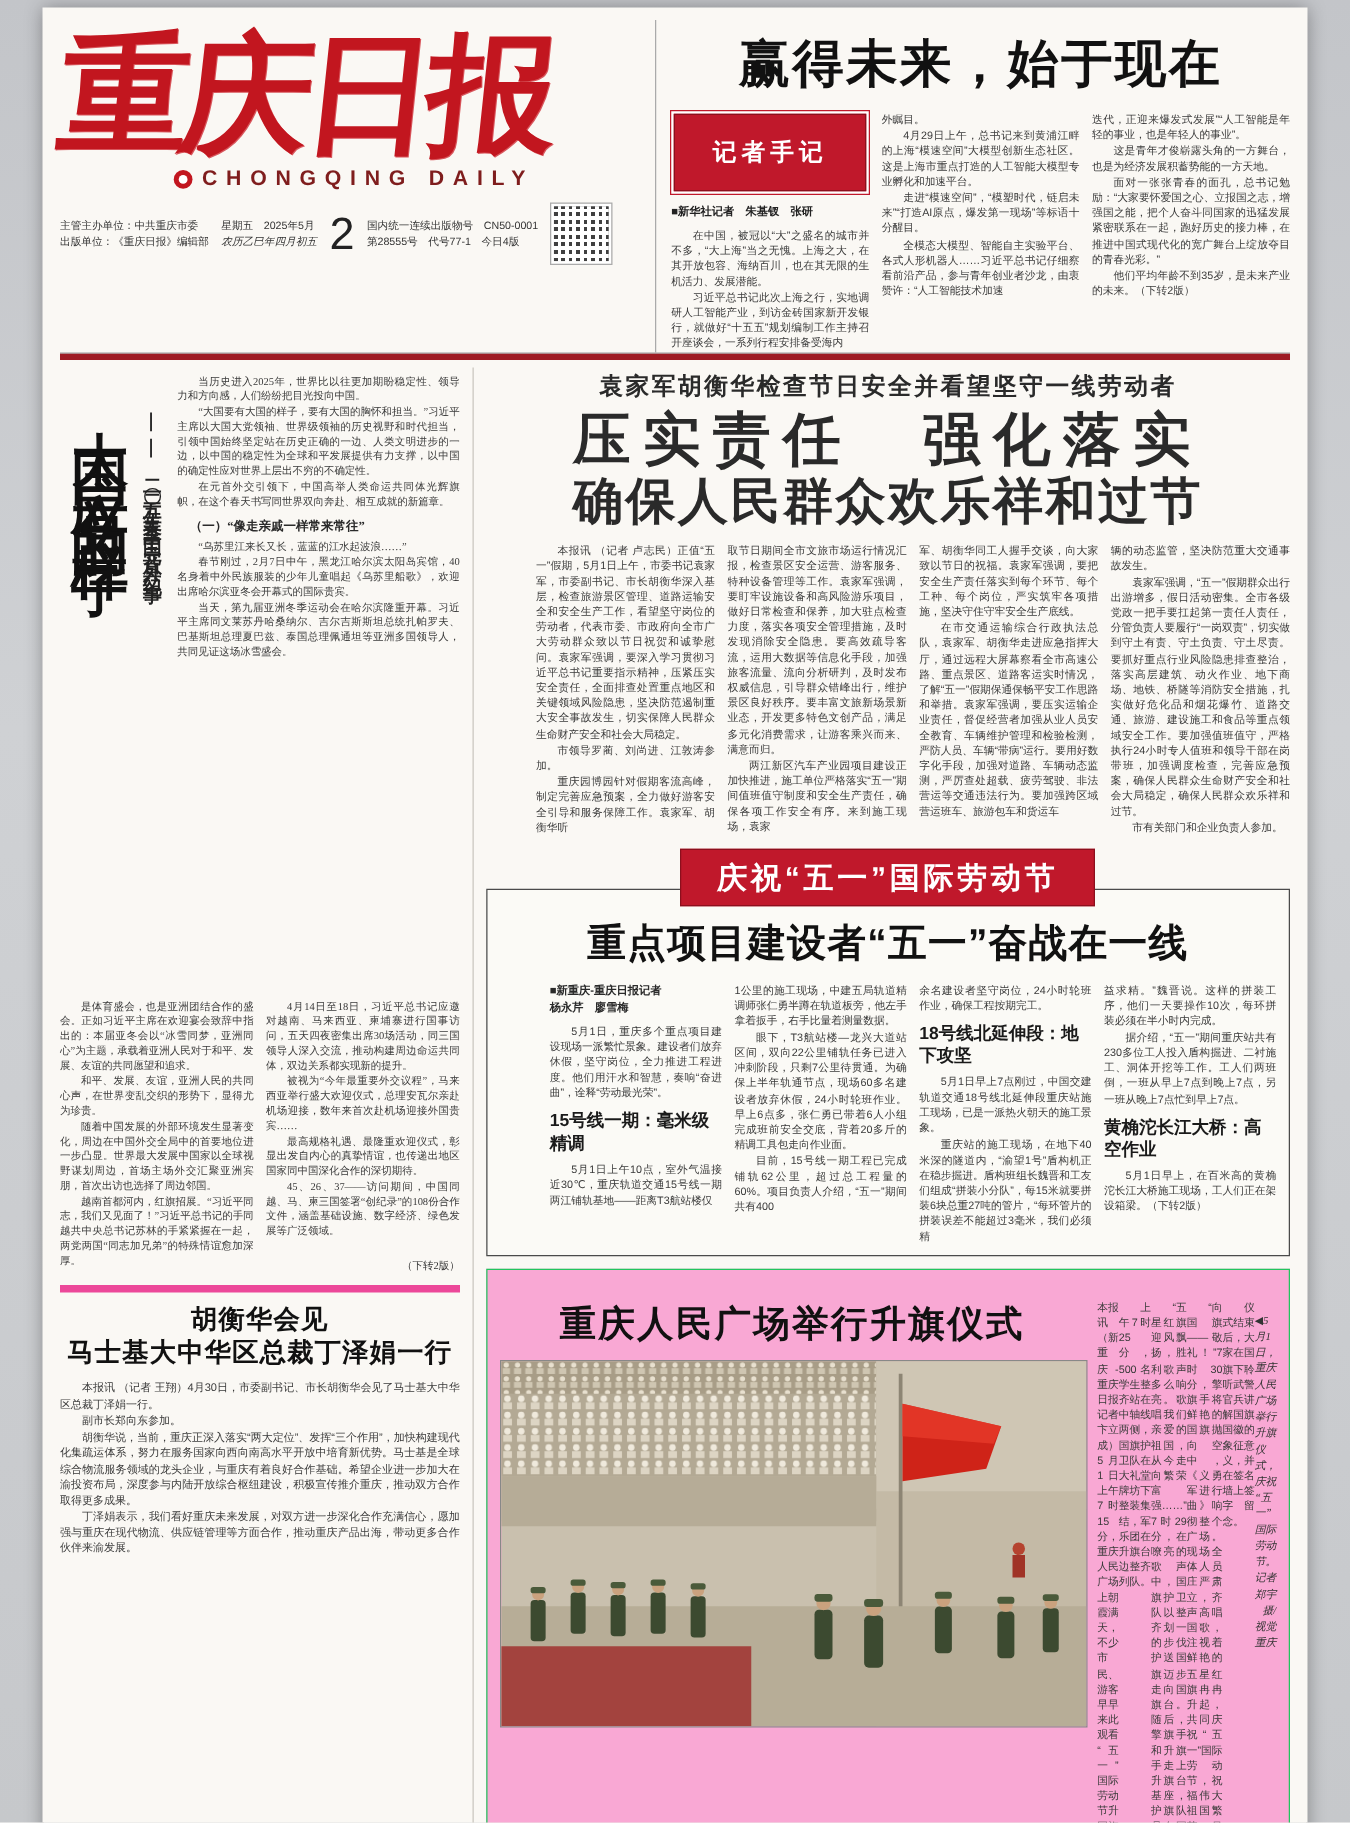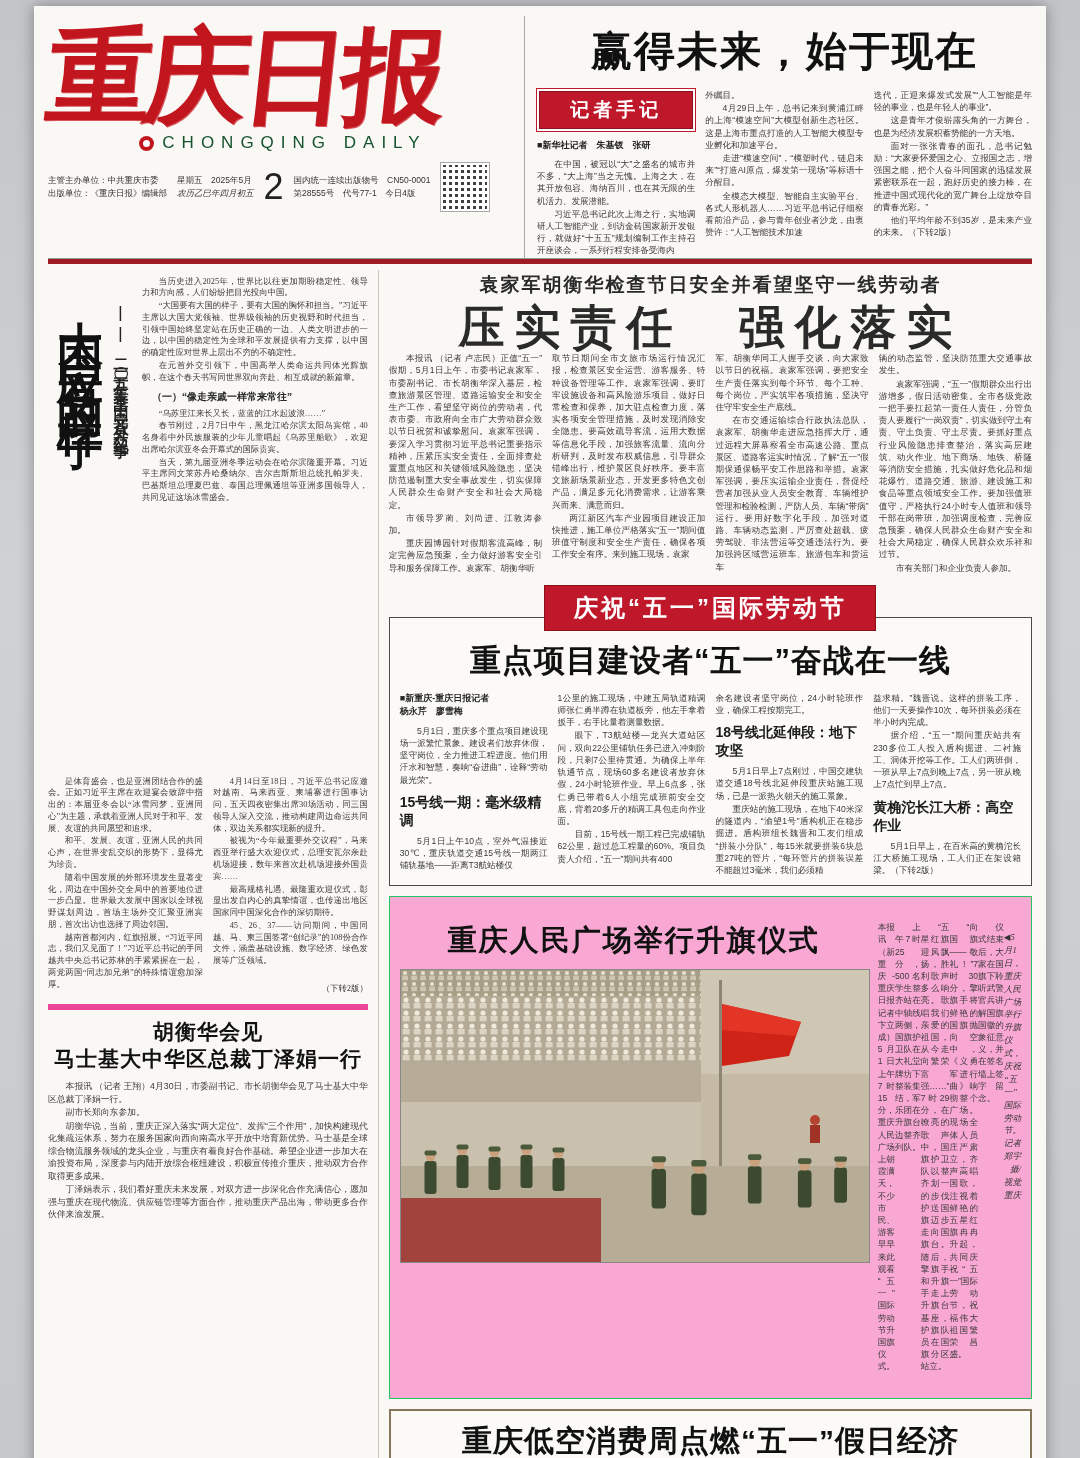--- a/index.html
+++ b/index.html
@@ -19,35 +19,35 @@
   .mast-left{width:470px;padding-top:6px;}
   .mast-title{
     font-family:"Liberation Serif","DejaVu Serif",serif;
     font-weight:bold;color:#c2161f;font-size:104px;line-height:1.05;
     letter-spacing:-6px;transform:skewX(-6deg);white-space:nowrap;
     text-shadow:1px 1px 0 #d8565c;
   }
   .mast-eng{display:flex;align-items:center;justify-content:center;gap:8px;margin-top:2px;}
   .mast-logo{width:15px;height:15px;border-radius:50%;background:#c2161f;position:relative;}
   .mast-logo::after{content:"";position:absolute;left:4px;top:4px;width:7px;height:7px;border-radius:50%;background:#fff;}
-  .mast-eng-text{color:#14532d;font-weight:normal;font-size:17px;letter-spacing:7px;}
+  .mast-eng-text{color:#7f1d1d;font-weight:bold;font-size:17px;letter-spacing:7px;}
   .mast-info{display:flex;align-items:center;gap:10px;margin-top:10px;padding-bottom:4px;}
   .mi-small{font-size:8.5px;line-height:1.5;color:#333;}
   .mi-lunar{font-family:"Liberation Serif","DejaVu Serif",serif;font-style:italic;}
   .mi-day{font-size:36px;font-weight:400;color:#222;}
   .qr{width:44px;height:44px;background:
       repeating-linear-gradient(0deg,#222 0 3px,#fff 3px 6px),
       repeating-linear-gradient(90deg,#222 0 3px,#fff 3px 6px);
       background-blend-mode:screen;border:2px solid #fff;outline:1px solid #aaa;}
   .mast-right{flex:1;border-left:1px solid #aaa;margin-left:6px;padding:4px 0 0 12px;}
   .tr-headline{font-size:41px;font-weight:bold;color:#111;text-align:center;letter-spacing:2px;margin:4px 0 10px 0;}
   .tr-body{display:flex;gap:10px;}
   .tr-c{flex:1;}
   .tag-box{background:#c0182b;color:#fff;font-size:19px;font-weight:bold;
-    text-align:center;padding:5px 0;letter-spacing:4px;border:1px solid #8c0f1d;
+    text-align:center;padding:17px 0;letter-spacing:4px;border:1px solid #8c0f1d;
     box-shadow:0 0 0 2px #fff,0 0 0 3px #c0182b;margin:2px 2px 10px 2px;}
   .byline{font-size:9px;font-weight:bold;margin:0 0 6px 0;color:#222;}
   p.t{font-size:8.6px;line-height:1.42;text-align:justify;margin:0 0 1px 0;text-indent:2em;color:#3a3a3a;}
   .redrule{height:5px;background:#9e1b23;margin:0 0 6px 0;}
   
   .content{display:flex;}
   .leftcol{width:332px;border-right:1px solid #c9c5be;padding-right:10px;}
   .rightcol{flex:1;padding-left:10px;}
   
   .feature-top{display:flex;height:500px;}
@@ -63,21 +63,21 @@
   .jump{color:#333;font-size:8.4px;text-align:right;margin-top:16px;}
   
   .hu{border-top:6px solid #ec4899;margin-top:10px;padding-top:8px;}
   .hu h3{margin:0;text-align:center;font-size:21px;line-height:1.3;color:#111;letter-spacing:1px;}
   .hu .paras{margin-top:8px;}
   .hu p.t{font-size:8.8px;}
   
   .kicker{font-size:19px;font-weight:bold;text-align:center;letter-spacing:2px;margin:2px 0 4px 0;}
   .lead-h1{font-size:46px;font-weight:bold;text-align:center;letter-spacing:10px;line-height:1.1;margin:0;}
   .lead-h2{font-size:40px;font-weight:bold;text-align:center;letter-spacing:2px;line-height:1.15;margin:2px 0 10px 0;}
-  .cols4{display:flex;gap:10px;}
+  .cols4{display:flex;gap:10px;margin-left:40px;}
   .cols4>div{flex:1;}
   
   .banner{background:#c0182b;color:#fff;font-size:24px;font-weight:bold;text-align:center;
     width:330px;margin:10px auto -14px auto;padding:6px 0;letter-spacing:3px;position:relative;z-index:2;
     border:1px solid #8c0f1d;}
   .pbox{border:1px solid #4a4a4a;padding:20px 10px 8px 10px;background:#fbfaf6;}
   .pbox h2{margin:2px 0 10px 0;text-align:center;font-size:31px;letter-spacing:1px;color:#111;}
   .sub-red{font-size:14px;font-weight:bold;color:#1a1a1a;margin:8px 0 5px 0;text-align:left;}
   .pbyline{font-size:9px;font-weight:bold;margin-bottom:6px;line-height:1.5;}
   
@@ -194,20 +194,21 @@
           <p class="t">丁泽娟表示，我们看好重庆未来发展，对双方进一步深化合作充满信心，愿加强与重庆在现代物流、供应链管理等方面合作，推动重庆产品出海，带动更多合作伙伴来渝发展。</p>
         </div>
       </div>
     </div>
 
     <div class="rightcol">
 
       <div>
         <div class="kicker">袁家军胡衡华检查节日安全并看望坚守一线劳动者</div>
         <div class="lead-h1">压实责任　强化落实</div>
+        <div class="lead-h2">确保人民群众欢乐祥和过节</div>
         <div class="cols4">
           <div>
             <p class="t">本报讯 （记者 卢志民）正值“五一”假期，5月1日上午，市委书记袁家军，市委副书记、市长胡衡华深入基层，检查旅游景区管理、道路运输安全和安全生产工作，看望坚守岗位的劳动者，代表市委、市政府向全市广大劳动群众致以节日祝贺和诚挚慰问。袁家军强调，要深入学习贯彻习近平总书记重要指示精神，压紧压实安全责任，全面排查处置重点地区和关键领域风险隐患，坚决防范遏制重大安全事故发生，切实保障人民群众生命财产安全和社会大局稳定。</p>
             <p class="t">市领导罗蔺、刘尚进、江敦涛参加。</p>
             <p class="t">重庆园博园针对假期客流高峰，制定完善应急预案，全力做好游客安全引导和服务保障工作。袁家军、胡衡华听</p>
           </div>
           <div>
             <p class="t" style="text-indent:0;">取节日期间全市文旅市场运行情况汇报，检查景区安全运营、游客服务、特种设备管理等工作。袁家军强调，要盯牢设施设备和高风险游乐项目，做好日常检查和保养，加大驻点检查力度，落实各项安全管理措施，及时发现消除安全隐患。要高效疏导客流，运用大数据等信息化手段，加强旅客流量、流向分析研判，及时发布权威信息，引导群众错峰出行，维护景区良好秩序。要丰富文旅新场景新业态，开发更多特色文创产品，满足多元化消费需求，让游客乘兴而来、满意而归。</p>
             <p class="t">两江新区汽车产业园项目建设正加快推进，施工单位严格落实“五一”期间值班值守制度和安全生产责任，确保各项工作安全有序。来到施工现场，袁家</p>
           </div>

